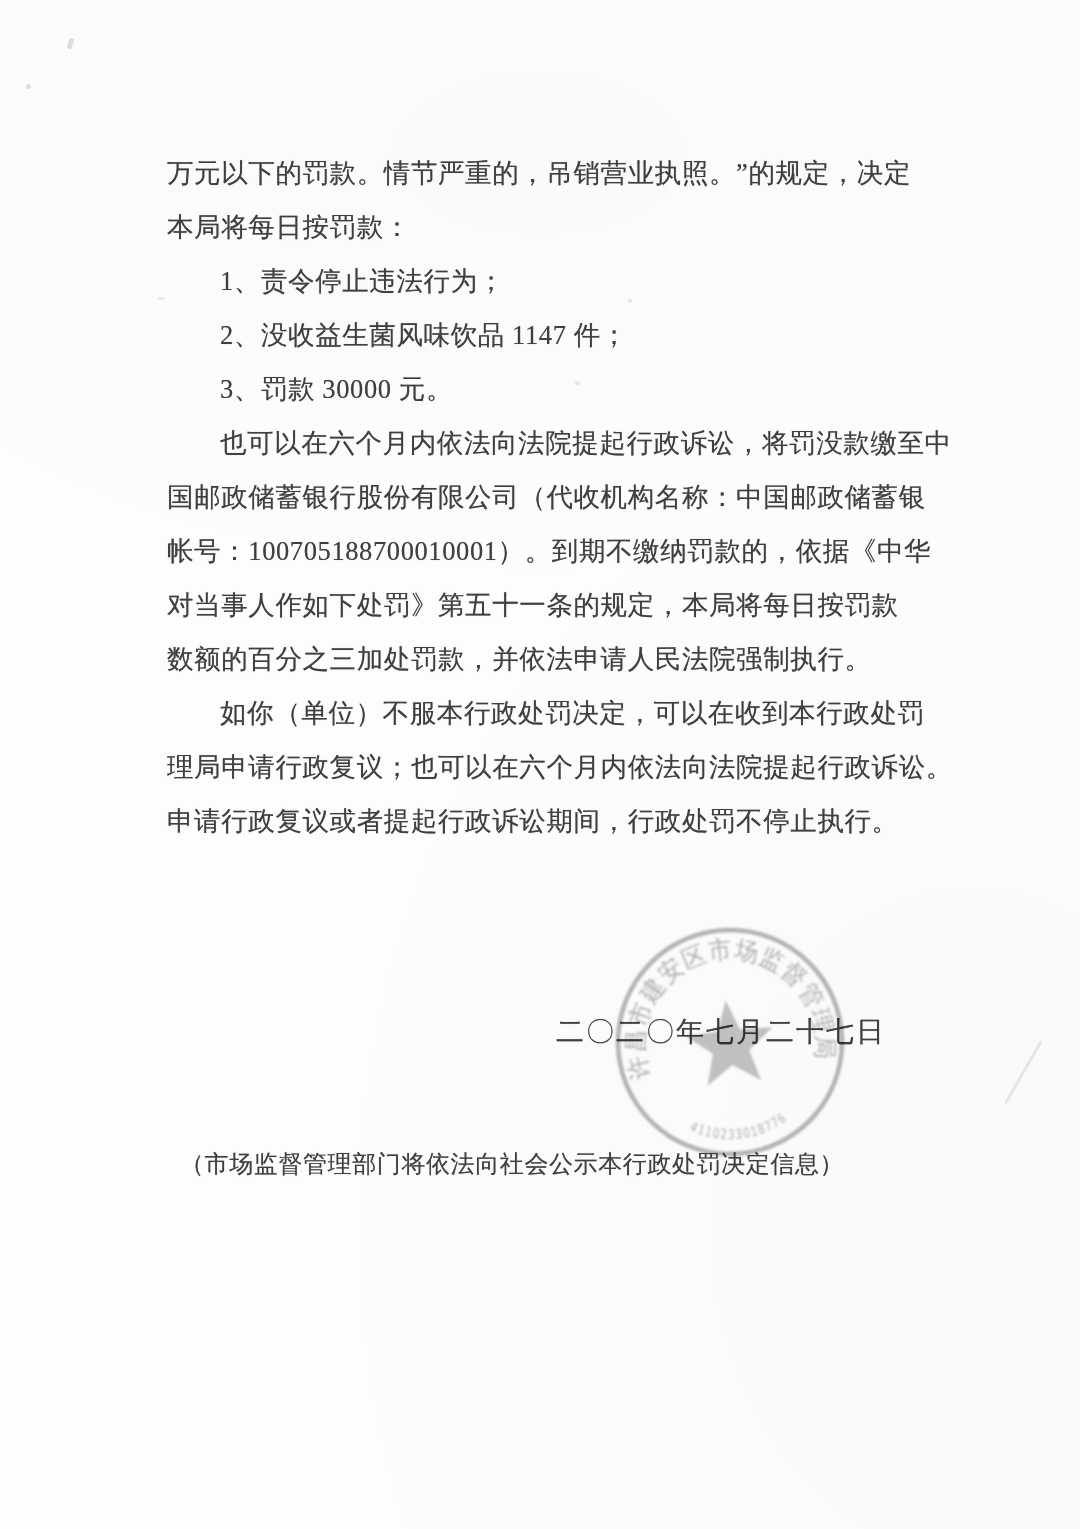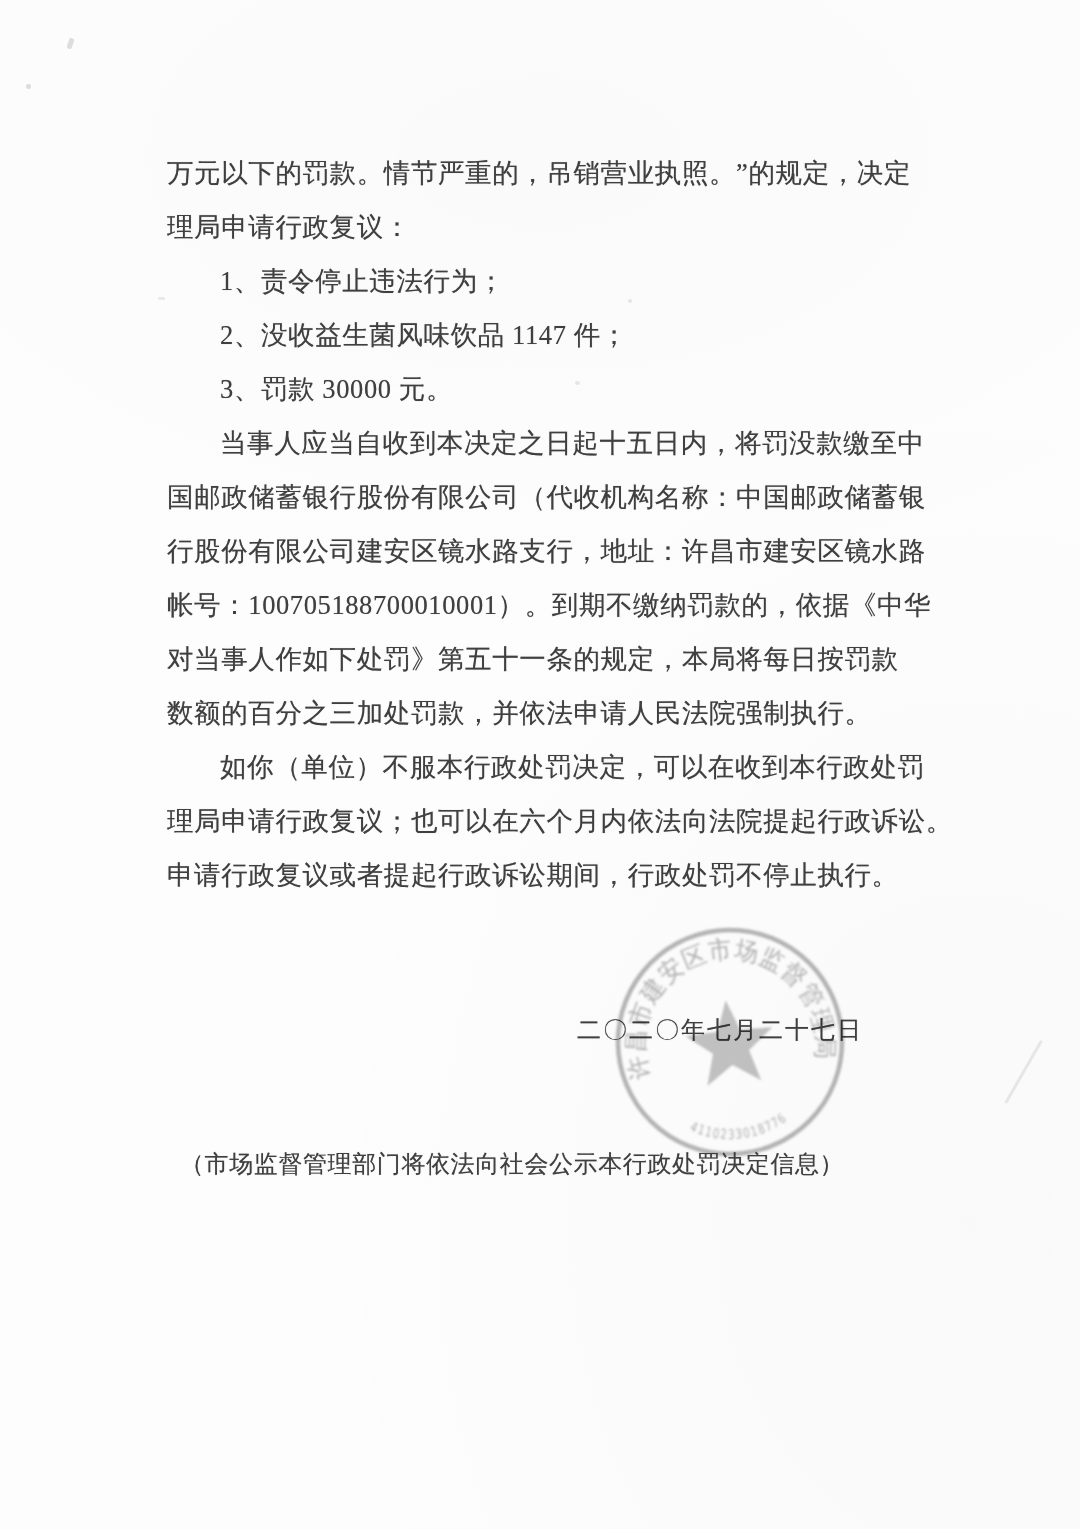--- a/index.html
+++ b/index.html
@@ -24,26 +24,25 @@
   .line {
     font-size: 26.5px;
     line-height: 54px;
     height: 54px;
     white-space: nowrap;
     letter-spacing: 0.6px;
     text-shadow: 0 0 0.7px rgba(60,60,60,0.55);
   }
   .line.indent { padding-left: 53px; }
   .date-line {
-    position: absolute; left: 577px; top: 1012px;
-    font-size: 24px; line-height: 40px;
+    position: absolute; left: 556px; top: 1012px;
+    font-size: 28px; line-height: 40px;
     letter-spacing: 2px; white-space: nowrap;
     color: #3f3f3f;
     text-shadow: 0 0 0.7px rgba(60,60,60,0.55);
-    font-family: Liberation Mono, monospace;
   }
   .footer-note {
     position: absolute; left: 180px; top: 1144px;
     font-size: 24px; line-height: 40px;
     letter-spacing: 0.6px; white-space: nowrap;
     color: #3f3f3f;
     text-shadow: 0 0 0.7px rgba(60,60,60,0.55);
   }
   .seal {
     position: absolute; left: 594px; top: 906px;
@@ -72,27 +71,26 @@
 
   <div class="speck s1"></div>
   <div class="speck s2"></div>
   <div class="speck s3"></div>
   <div class="speck s4"></div>
   <div class="speck s5"></div>
   <div class="streak"></div>
 
   <div class="doc-body">
       <div class="line">万元以下的罚款。情节严重的，吊销营业执照。”的规定，决定</div>
-      <div class="line">理局申请行政复议：</div>
+      <div class="line">本局将每日按罚款：</div>
       <div class="line indent">1、责令停止违法行为；</div>
       <div class="line indent">2、没收益生菌风味饮品 1147 件；</div>
       <div class="line indent">3、罚款 30000 元。</div>
-      <div class="line indent">当事人应当自收到本决定之日起十五日内，将罚没款缴至中</div>
+      <div class="line indent">也可以在六个月内依法向法院提起行政诉讼，将罚没款缴至中</div>
       <div class="line">国邮政储蓄银行股份有限公司（代收机构名称：中国邮政储蓄银</div>
-      <div class="line">行股份有限公司建安区镜水路支行，地址：许昌市建安区镜水路</div>
       <div class="line">帐号：100705188700010001）。到期不缴纳罚款的，依据《中华</div>
       <div class="line">对当事人作如下处罚》第五十一条的规定，本局将每日按罚款</div>
       <div class="line">数额的百分之三加处罚款，并依法申请人民法院强制执行。</div>
       <div class="line indent">如你（单位）不服本行政处罚决定，可以在收到本行政处罚</div>
       <div class="line">理局申请行政复议；也可以在六个月内依法向法院提起行政诉讼。</div>
       <div class="line">申请行政复议或者提起行政诉讼期间，行政处罚不停止执行。</div>
     </div>
 
   <div class="date-line">二〇二〇年七月二十七日</div>
 

